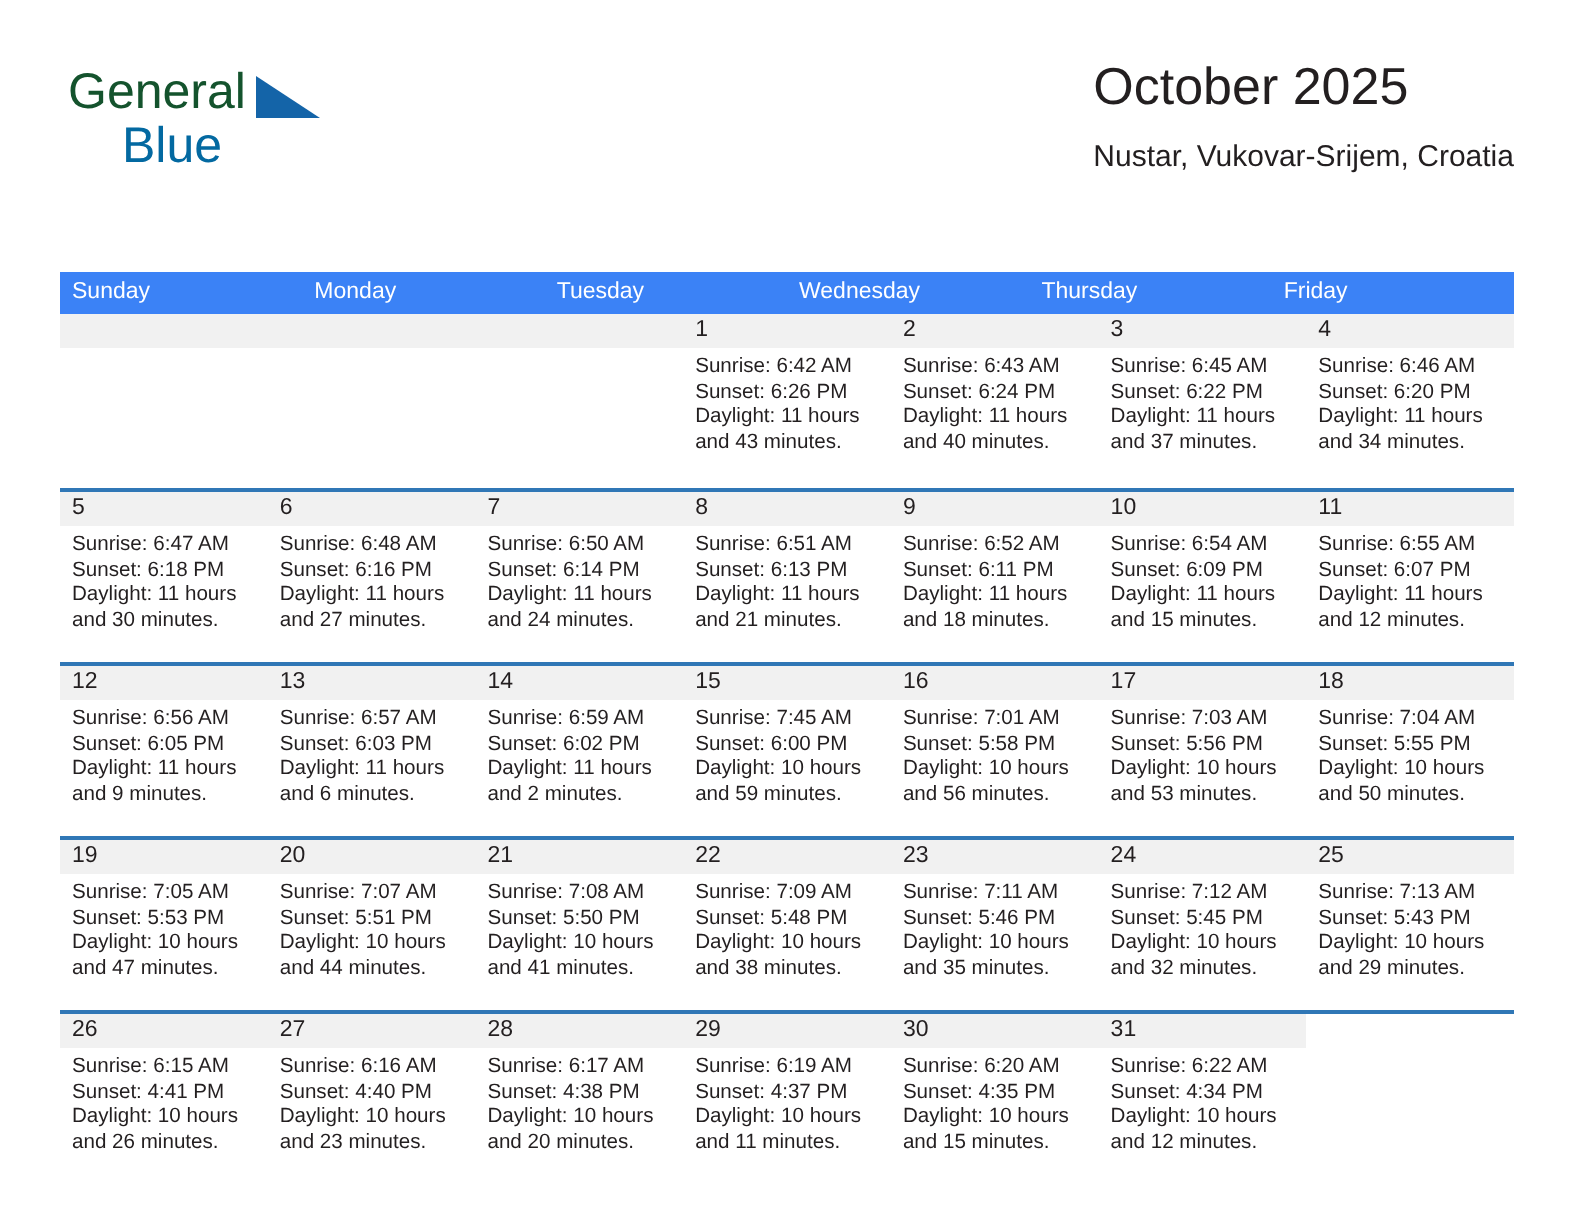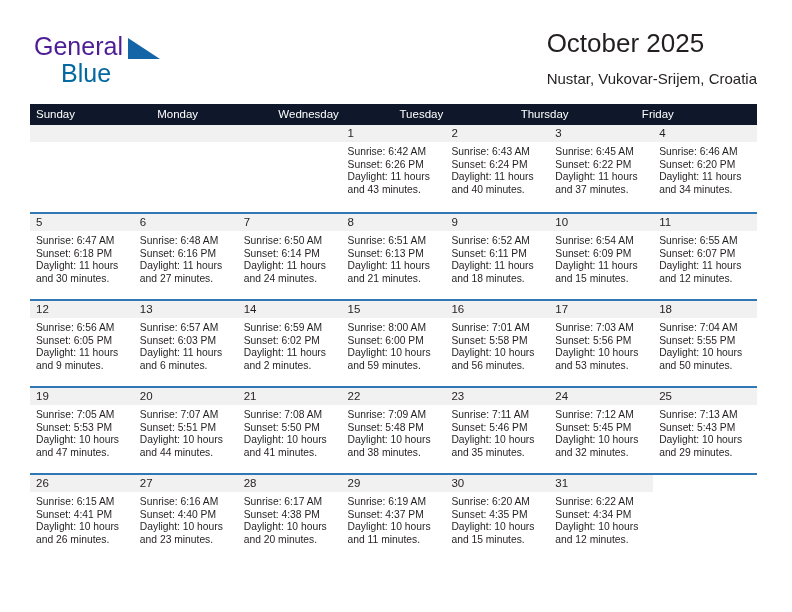--- a/index.html
+++ b/index.html
@@ -32,21 +32,21 @@
   .logo {
     position: absolute;
     left: 0;
     top: 6px;
     width: 220px;
     height: 56px;
     line-height: 1;
   }
   .logo-general {
     font-size: 25px;
-    color: #4c1d95;
+    color: #14532d;
     letter-spacing: 0px;
     display: block;
     height: 26px;
   }
   .logo-blue {
     font-size: 25px;
     color: #0369a1;
     display: block;
     margin-left: 27px;
     margin-top: 1px;
@@ -83,22 +83,23 @@
 
   
   .calendar {
     position: absolute;
     left: 30px;
     top: 104px;
     width: 727px;
   }
   .weekdays {
     display: flex;
-    background: #0f172a;
+    background: #3b82f6;
     height: 21px;
+    margin-top: 32px;
   }
   .weekday {
     flex: 1 1 0;
     color: #ffffff;
     font-size: 11.5px;
     line-height: 21px;
     padding-left: 6px;
     box-sizing: border-box;
     white-space: nowrap;
     overflow: hidden;
@@ -156,22 +157,22 @@
       <div class="cal-title">October 2025</div>
       <div class="cal-subtitle">Nustar, Vukovar-Srijem, Croatia</div>
     </div>
 
   </div>
 
   <div class="calendar">
     <div class="weekdays" id="weekday-row">
         <div class="weekday">Sunday</div>
         <div class="weekday">Monday</div>
+        <div class="weekday">Tuesday</div>
         <div class="weekday">Wednesday</div>
-        <div class="weekday">Tuesday</div>
         <div class="weekday">Thursday</div>
         <div class="weekday">Friday</div>
       </div>
     <div id="weeks-container">
         <div class="week first">
           <div class="daycell empty">
             <div class="daynum-band">
               <div class="daynum"></div>
             </div>
           </div>
@@ -341,21 +342,21 @@
               <div>Sunset: 6:02 PM</div>
               <div>Daylight: 11 hours</div>
               <div>and 2 minutes.</div>
             </div>
           </div>
           <div class="daycell">
             <div class="daynum-band">
               <div class="daynum">15</div>
             </div>
             <div class="details">
-              <div>Sunrise: 8:00 AM</div>
+              <div>Sunrise: 7:45 AM</div>
               <div>Sunset: 6:00 PM</div>
               <div>Daylight: 10 hours</div>
               <div>and 59 minutes.</div>
             </div>
           </div>
           <div class="daycell">
             <div class="daynum-band">
               <div class="daynum">16</div>
             </div>
             <div class="details">

